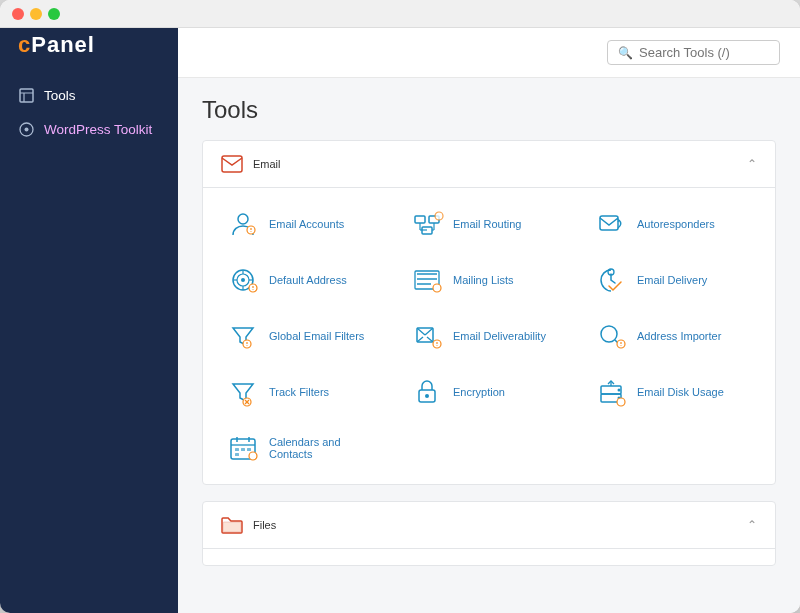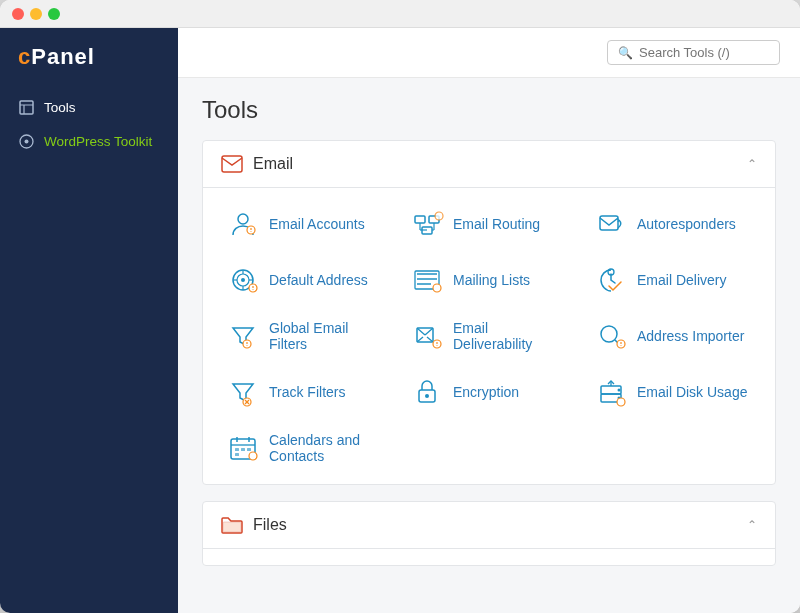--- a/index.html
+++ b/index.html
@@ -47,39 +47,39 @@
       flex: 1;
       overflow: hidden;
     }
     
     .sidebar {
       width: 178px;
       background: #1b2a4a;
       flex-shrink: 0;
       display: flex;
       flex-direction: column;
-      padding-top: 16px;
+      padding-top: 4px;
     }
     .cpanel-logo {
       padding: 0 18px 20px;
       color: #fff;
       font-size: 22px;
       font-weight: 700;
       letter-spacing: 1px;
     }
     .sidebar-nav {
       display: flex;
       flex-direction: column;
     }
     .sidebar-item {
       display: flex;
       align-items: center;
       gap: 10px;
       padding: 9px 18px;
-      color: #84cc16;
+      color: #f0abfc;
       font-size: 13.5px;
       cursor: pointer;
       transition: background 0.15s;
     }
     .sidebar-item.active {
       color: #fff;
     }
     .sidebar-icon {
       width: 16px;
       height: 16px;
@@ -147,21 +147,21 @@
       align-items: center;
       justify-content: space-between;
       padding: 12px 18px;
       border-bottom: 1px solid #e3e5e8;
       cursor: pointer;
     }
     .section-header-left {
       display: flex;
       align-items: center;
       gap: 10px;
-      font-size: 16px;
+      font-size: 11px;
       color: #333;
       font-weight: 500;
     }
     .section-icon {
       width: 22px;
       height: 22px;
       display: flex;
       align-items: center;
       justify-content: center;
     }
@@ -185,21 +185,21 @@
     }
     .tool-icon {
       width: 32px;
       height: 32px;
       flex-shrink: 0;
       display: flex;
       align-items: center;
       justify-content: center;
     }
     .tool-label {
-      font-size: 14px;
+      font-size: 11px;
       color: #2b7bb9;
     }
     
     svg {
       overflow: visible;
     }
   </style>
 </head>
 <body>
 

